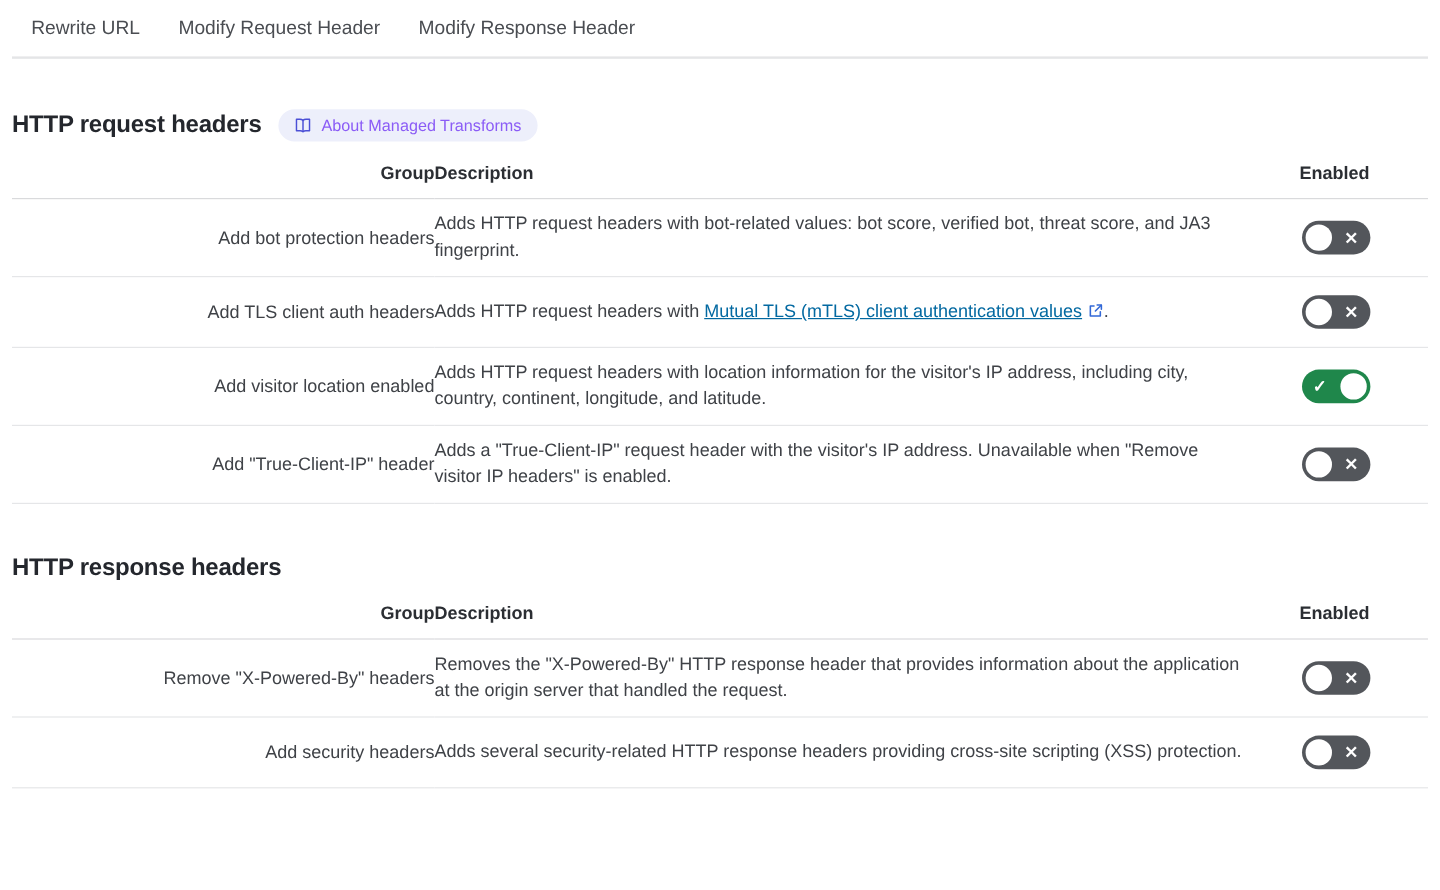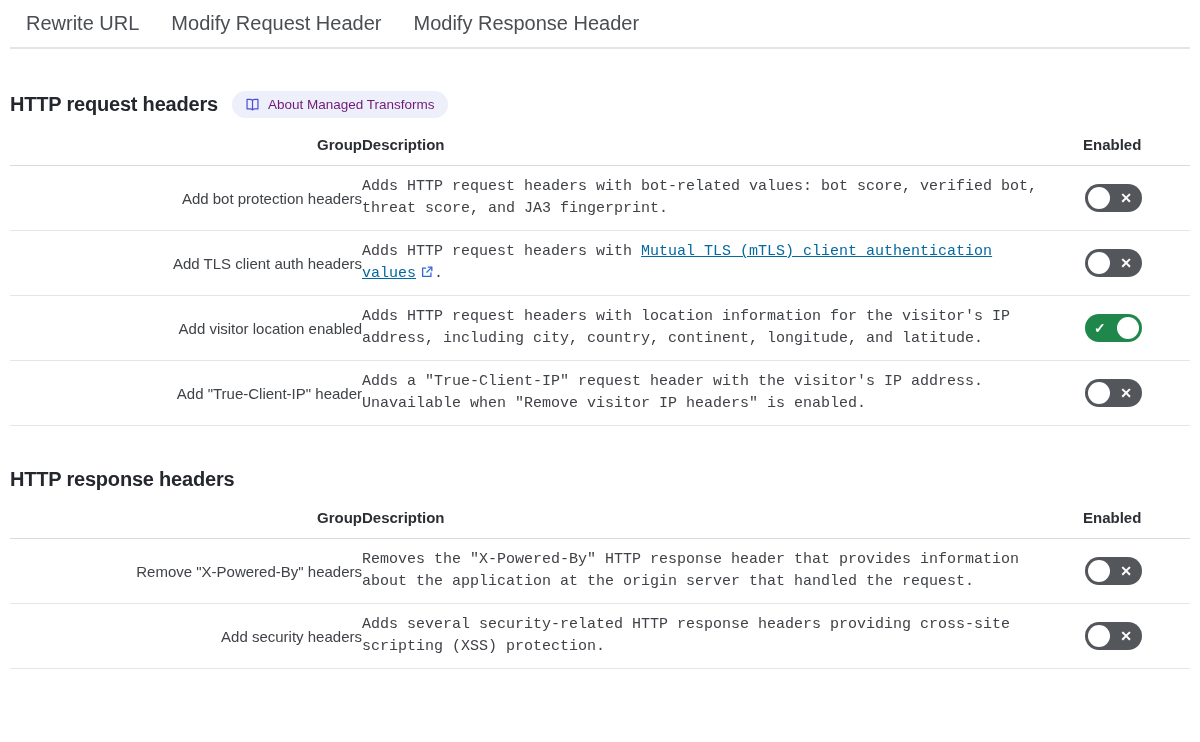--- a/index.html
+++ b/index.html
@@ -17,21 +17,21 @@
     align-items: stretch;
     margin: 0 10px;
     border-bottom: 2px solid #e4e5e7;
     height: 49px;
   }
   .tab {
     position: relative;
     display: flex;
     align-items: center;
     padding: 0 16px;
-    font-size: 20px;
+    font-size: 16px;
     color: #4a4d52;
     cursor: pointer;
     white-space: nowrap;
   }
   .tab.active { color: #24272c; font-weight: 700; }
   .tab.active .tab-underline {
     position: absolute;
     left: 0; right: 0; bottom: -2px;
     height: 3px;
     background: #1552c8;
@@ -48,21 +48,21 @@
     font-size: 20px;
     font-weight: 700;
     color: #24272d;
     letter-spacing: -0.2px;
   }
   .about-badge {
     display: inline-flex;
     align-items: center;
     gap: 8px;
     background: #edeffb;
-    color: #701a75;
+    color: #8b5cf6;
     border: none;
     border-radius: 15px;
     padding: 6px 13px;
     font-size: 13.5px;
     font-family: "Liberation Sans", sans-serif;
     cursor: pointer;
   }
   .about-badge svg { display: block; }
 
   
@@ -85,21 +85,21 @@
     border-bottom: 1px solid #d9dadc;
   }
   th.first, td.first { padding-left: 10px; text-align: right; }
   td {
     border-bottom: 1px solid #e5e6e8;
     padding: 10px 0;
     vertical-align: middle;
     color: #3f4247;
   }
   tr.data-row { height: 59px; }
-  td.desc-cell { padding-right: 40px; line-height: 22px; font-family: Liberation Mono, monospace; }
+  td.desc-cell { padding-right: 40px; line-height: 22px; }
   td.enabled-cell { padding-left: 5px; }
   th.enabled-head { padding-left: 3px; margin-top: 12px; }
 
   .inline-link {
     color: #0369a1;
     text-decoration: underline;
     cursor: pointer;
   }
   .inline-link svg { vertical-align: -2px; margin-left: 4px; }
 

